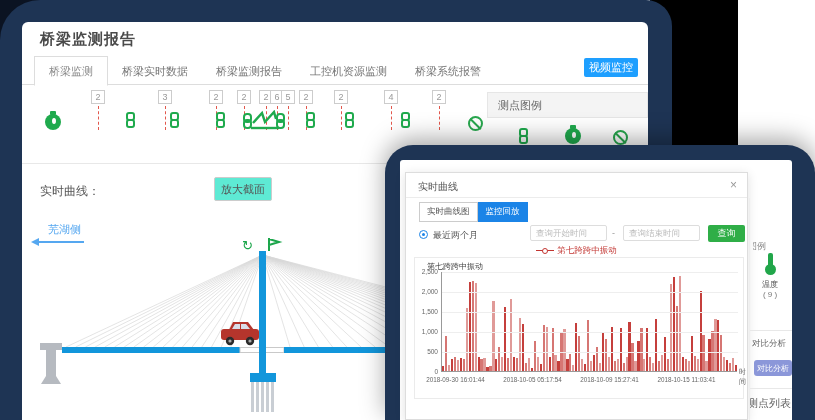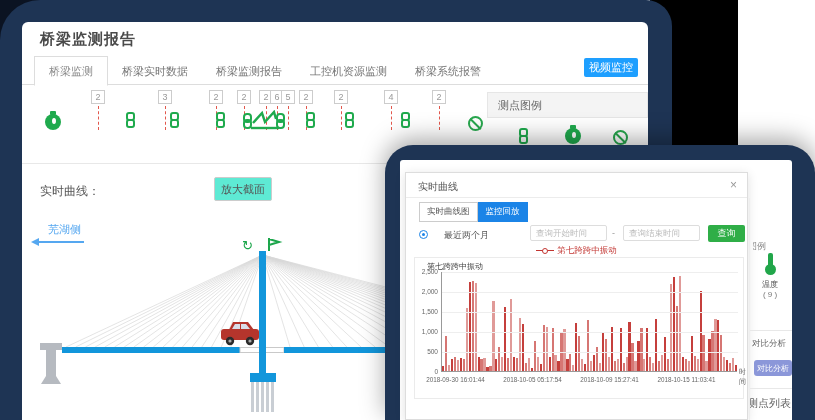--- a/index.html
+++ b/index.html
@@ -57,21 +57,21 @@
   box-shadow:0 2px 10px rgba(0,0,0,.12)}
 #dialog-header{position:absolute;left:0;top:0;width:100%;height:25px;border-bottom:1px solid #ececec}
 #dialog-title{position:absolute;left:12px;top:7px;font-size:10px;color:#555}
 #dialog-close{position:absolute;right:10px;top:5px;font-size:12px;color:#999;cursor:pointer}
 #dialog-tabs{position:absolute;left:13px;top:29px;height:18px}
 .dtab{display:inline-block;padding:3px 7px;font-size:8.5px;border:1px solid #ccc;color:#555;
   background:#fff;cursor:pointer;vertical-align:top}
 .dtab.active{background:#1b84e7;border-color:#1b84e7;color:#fff}
 #radio-dot{position:absolute;left:13px;top:57px;width:9px;height:9px;border:1px solid #1b84e7;border-radius:50%}
 #radio-dot::after{content:"";position:absolute;left:2px;top:2px;width:3px;height:3px;border-radius:50%;background:#1b84e7}
-#radio-label{position:absolute;left:38px;top:56px;font-size:9px;color:#555}
+#radio-label{position:absolute;left:27px;top:56px;font-size:9px;color:#555}
 .dt-input{position:absolute;top:52px;height:16px;border:1px solid #ddd;border-radius:2px;font-size:8.5px;
   padding-left:5px;color:#666;width:77px}
 .dt-input::placeholder{color:#bbb;font-size:8.5px}
 #range-sep{position:absolute;left:206px;top:55px;font-size:9px;color:#999}
 #query-btn{position:absolute;left:302px;top:52px;width:37px;height:17px;background:#2fae47;color:#fff;
   font-size:9px;border:0;border-radius:2px;cursor:pointer}
 #chart-legend{position:absolute;left:0;top:72px;width:100%;text-align:center;font-size:8.5px;color:#c23531}
 #legend-marker{display:inline-block;width:18px;height:5px;position:relative;vertical-align:middle;margin-right:3px}
 #legend-marker::before{content:"";position:absolute;left:0;top:2px;width:18px;height:1px;background:#c23531}
 #legend-marker::after{content:"";position:absolute;left:6px;top:0;width:4px;height:4px;border:1px solid #c23531;border-radius:50%;background:#fff}

